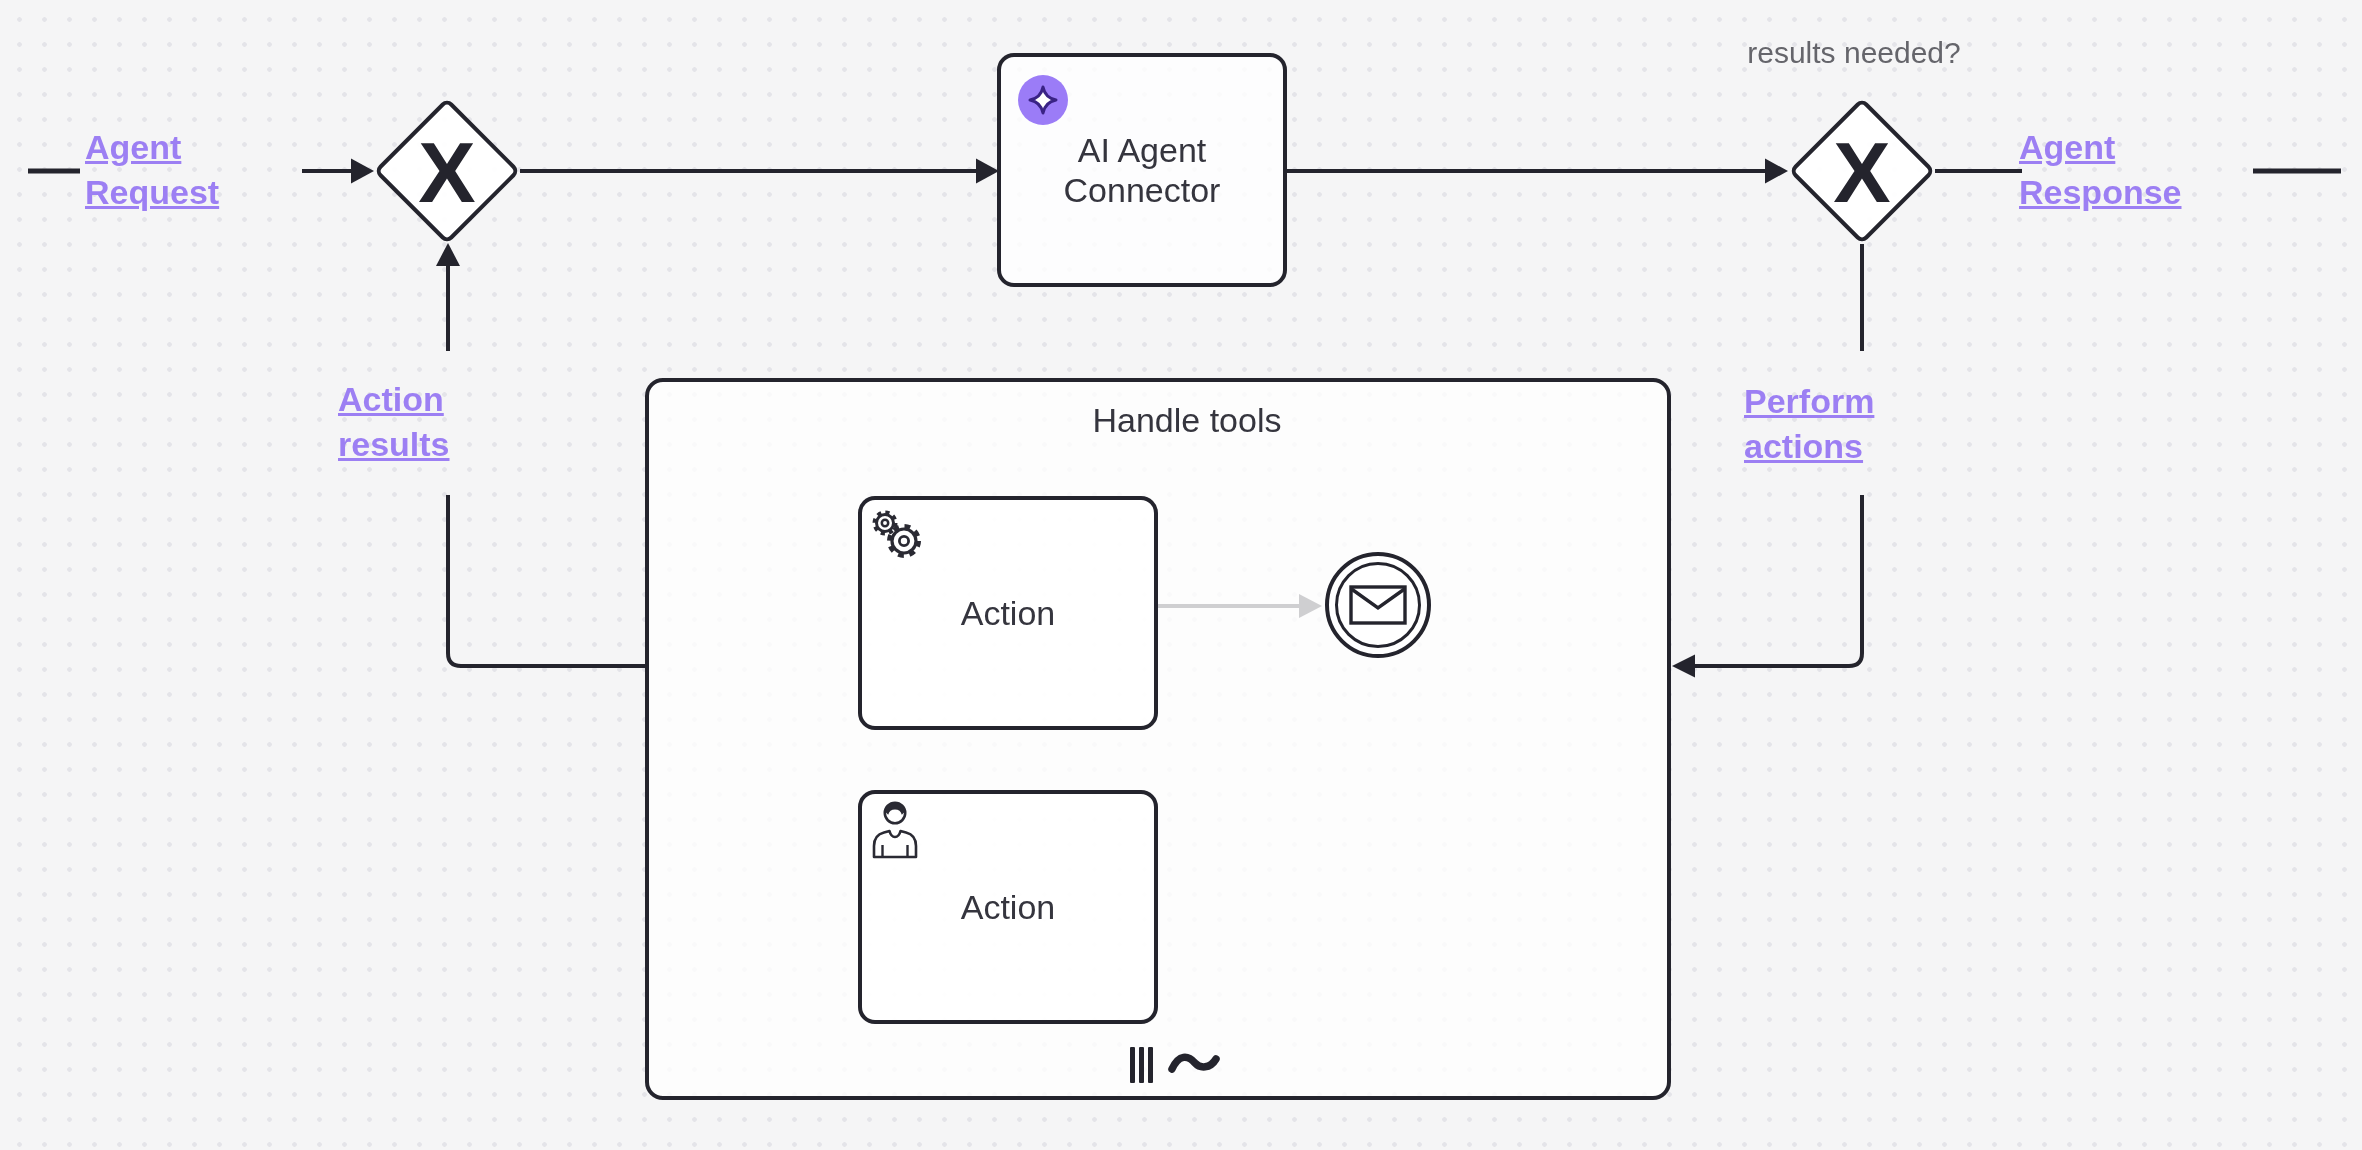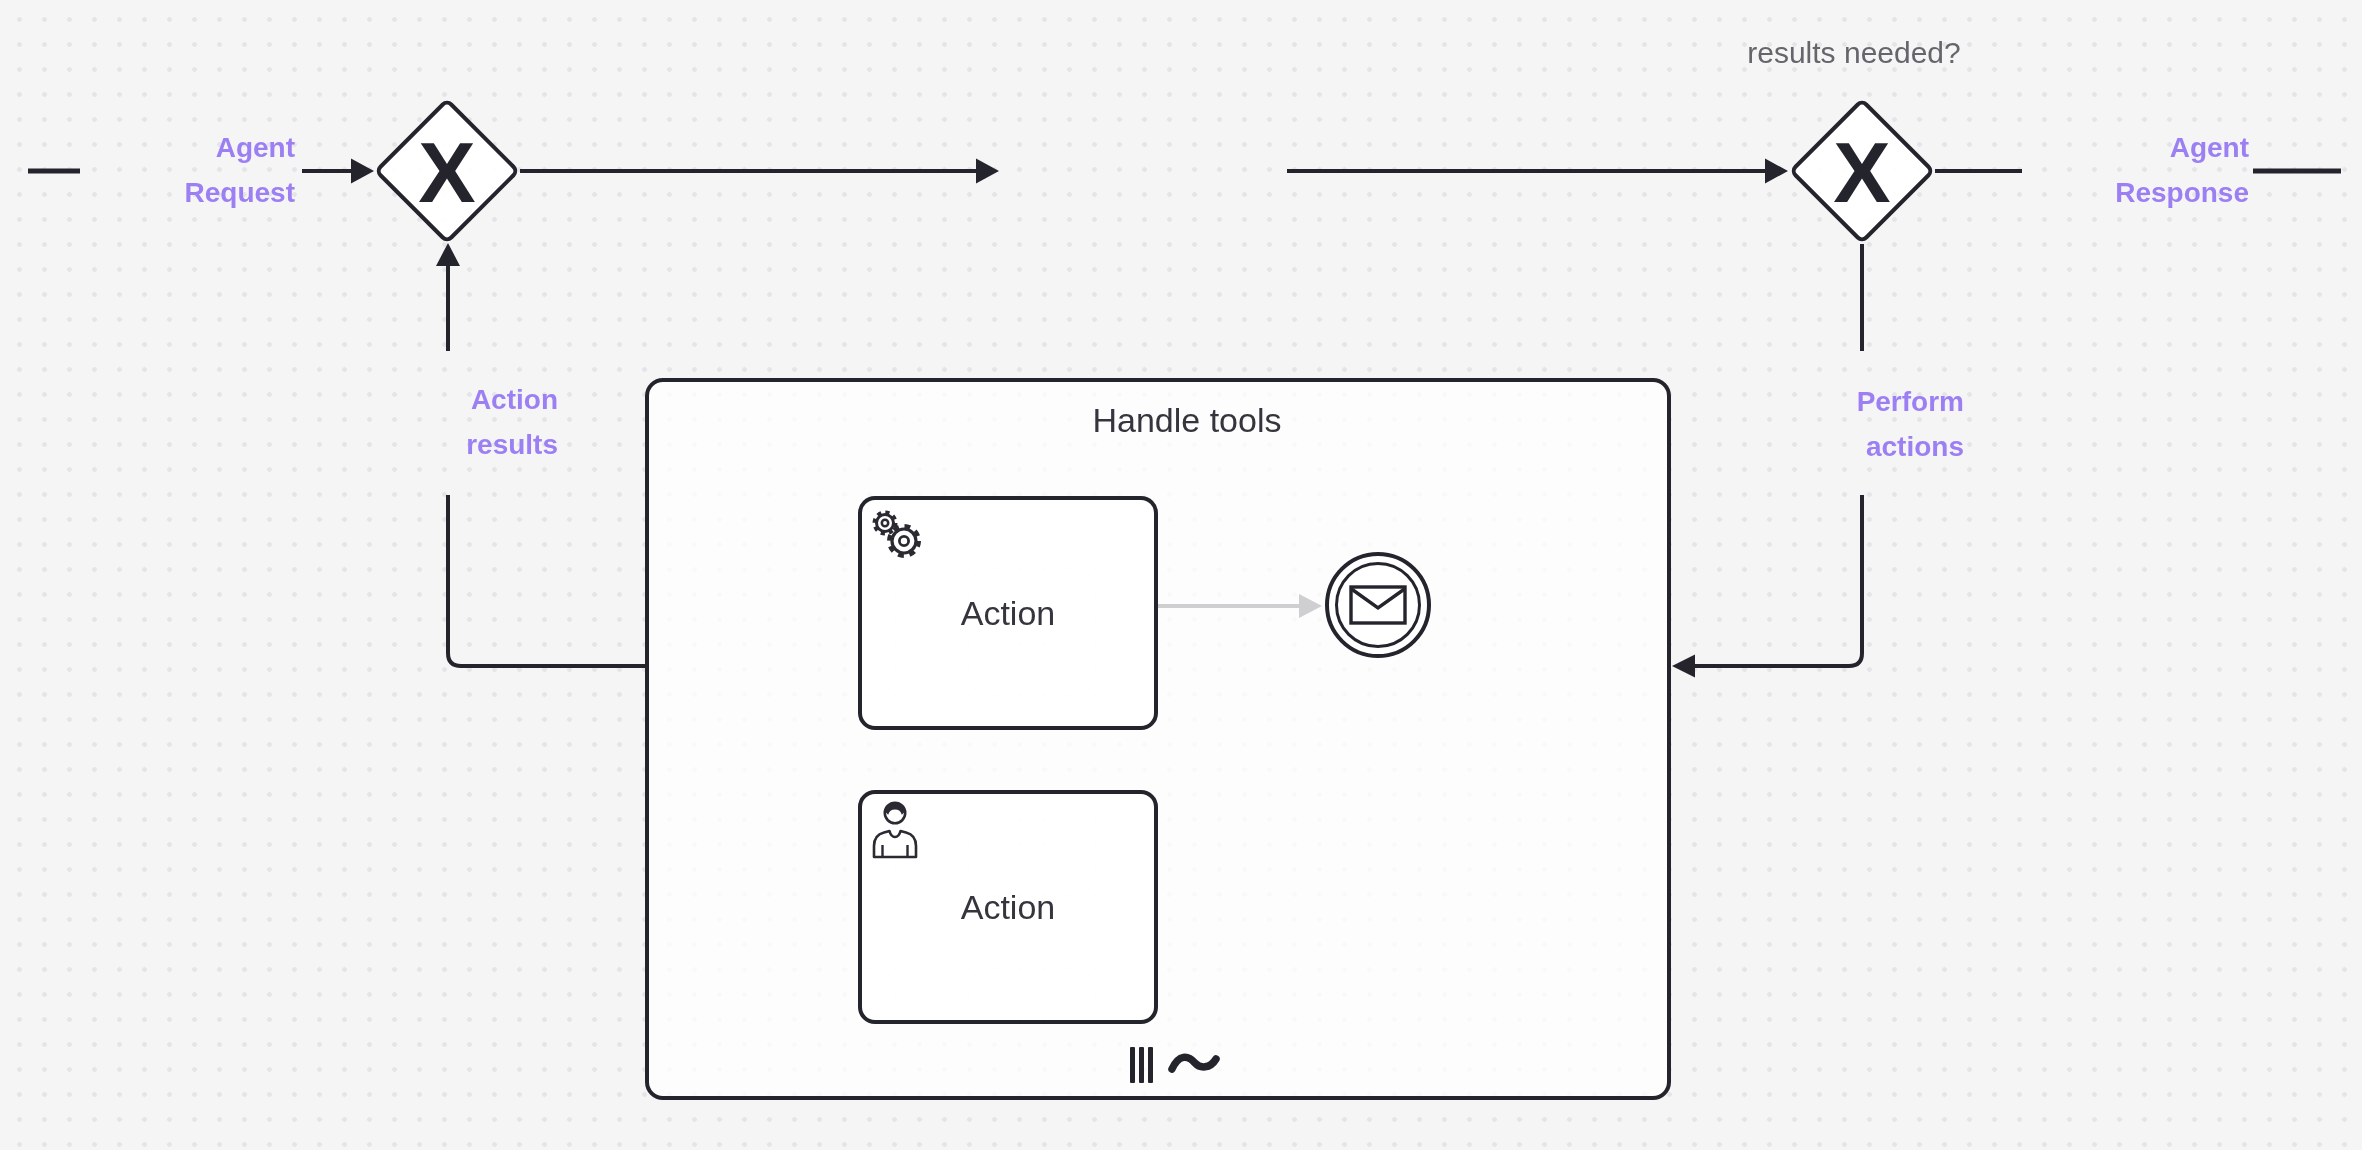--- a/index.html
+++ b/index.html
@@ -22,22 +22,22 @@
   .gateway{
     position:absolute; box-sizing:border-box; width:104px; height:104px;
     background:rgba(255,255,255,.95); border:4px solid #24242d; border-radius:8px;
     transform:rotate(45deg);
   }
   .gateway-marker{
     position:absolute; width:104px; height:104px; display:flex; align-items:center; justify-content:center;
     font-size:86px; font-weight:700; color:#24242d; line-height:104px; padding-top:2px; box-sizing:border-box;
   }
   .flow-label{
-    position:absolute; text-align:right; color:#9c7ff3; font-weight:700;
-    font-size:28px; line-height:45px;
+    position:absolute; text-align:left; color:#9c7ff3; font-weight:700;
+    font-size:34px; line-height:45px;text-decoration:underline;
   }
   .q-label{position:absolute; text-align:center; color:#65656b; font-size:30px; line-height:34px; font-weight:400;}
   .sparkle-badge{position:absolute; left:17px; top:18px; width:50px; height:50px; border-radius:50%;
     background:#9b7cf7; display:flex; align-items:center; justify-content:center;}
   .event-outer{position:absolute; box-sizing:border-box; left:1325px; top:552px; width:106px; height:106px;
     border:4px solid #24242d; border-radius:50%; background:rgba(255,255,255,.92);
     display:flex; align-items:center; justify-content:center;}
   .event-inner{position:absolute; box-sizing:border-box; left:6px; top:6px; width:86px; height:86px;
     border:3px solid #24242d; border-radius:50%;}
   .waiting-label{position:absolute; left:1238px; top:679px; width:280px; text-align:center;
@@ -85,20 +85,29 @@
 Response</div>
   <div class="flow-label ml" style="left:1744px; top:379px; width:220px;">Perform
 actions</div>
 
   <div class="gateway" style="left:395px; top:119px;"></div>
   <div class="gateway-marker" style="left:395px; top:119px;">X</div>
 
   <div class="gateway" style="left:1810px; top:119px;"></div>
   <div class="gateway-marker" style="left:1810px; top:119px;">X</div>
 
+  <div class="node task" style="left:997px; top:53px; width:290px; height:234px;">
+    <div class="sparkle-badge">
+      <svg width="32" height="32" viewBox="0 0 32 32">
+        <path d="M16 3 C17.5 10.5 21.5 14.5 29 16 C21.5 17.5 17.5 21.5 16 29 C14.5 21.5 10.5 17.5 3 16 C10.5 14.5 14.5 10.5 16 3 Z" fill="#ffffff" stroke="#3a2385" stroke-width="3" stroke-linejoin="round"></path>
+      </svg>
+    </div>
+    <div class="node-label ml">AI Agent
+Connector</div>
+  </div>
 
   <div class="node subprocess" style="left:645px; top:378px; width:1026px; height:722px;"></div>
   <div class="title-label">Handle tools</div>
 
   <div class="node task" style="left:858px; top:496px; width:300px; height:234px;">
     <svg class="task-icon" style="left:7px; top:8px;" width="58" height="56" viewBox="0 0 58 56">
       <g stroke="#2a2a33" fill="none">
         <circle cx="16" cy="15" r="10.5" stroke-width="4" stroke-dasharray="4.1 4.15"></circle>
         <circle cx="16" cy="15" r="8.5" fill="#ffffff" stroke-width="3"></circle>
         <circle cx="16" cy="15" r="3.2" stroke-width="2.5"></circle>

